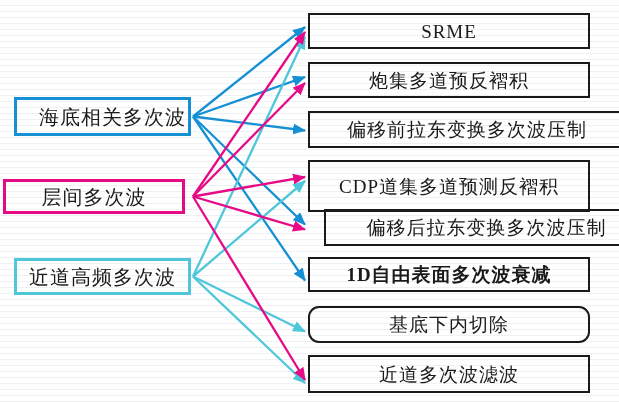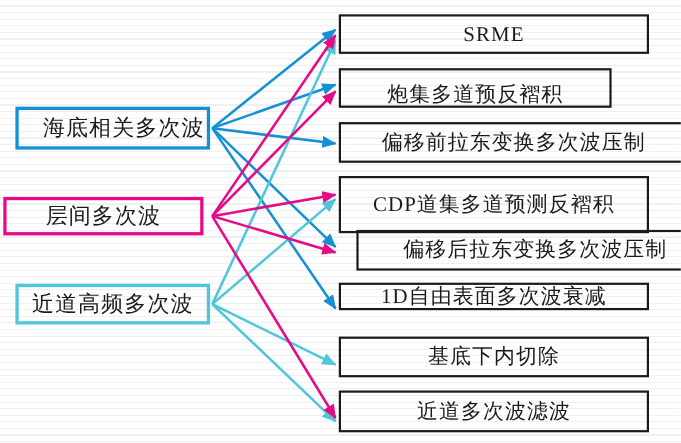--- a/index.html
+++ b/index.html
@@ -87,34 +87,34 @@
     </div>
     <div class="node source-node" style="left: 3px; top: 179px; width: 182px; height: 35px; border-color: rgb(230, 10, 135);">
       <span class="node-label">层间多次波</span>
     </div>
     <div class="node target-node" style="left: 308px; top: 13px; width: 282px; height: 36px;">
       <span class="node-label">SRME</span>
     </div>
     <div class="node source-node" style="left: 14px; top: 258px; width: 177px; height: 37px; border-color: rgb(79, 198, 218);">
       <span class="node-label">近道高频多次波</span>
     </div>
-    <div class="node target-node" style="left: 308px; top: 62px; width: 248px; height: 36px; align-items: flex-end;">
+    <div class="node target-node" style="left: 308px; top: 62px; width: 282px; height: 36px;">
       <span class="node-label">炮集多道预反褶积</span>
     </div>
     <div class="node target-node" style="left: 308px; top: 111px; width: 318px; height: 37px;">
       <span class="node-label">偏移前拉东变换多次波压制</span>
     </div>
     <div class="node target-node" style="left: 308px; top: 160px; width: 282px; height: 52px;">
       <span class="node-label">CDP道集多道预测反褶积</span>
     </div>
     <div class="node target-node" style="left: 324px; top: 209px; width: 309px; height: 37px; padding-left: 16px;">
       <span class="node-label">偏移后拉东变换多次波压制</span>
     </div>
-    <div class="node target-node" style="left: 308px; top: 257px; width: 282px; height: 25px;">
+    <div class="node target-node" style="left: 308px; top: 257px; width: 282px; height: 35px; font-weight: bold;">
       <span class="node-label">1D自由表面多次波衰减</span>
     </div>
-    <div class="node target-node" style="left: 308px; top: 306px; width: 282px; height: 37px;">
+    <div class="node target-node" style="left: 308px; top: 306px; width: 282px; height: 37px; border-radius: 11px;">
       <span class="node-label">基底下内切除</span>
     </div>
     <div class="node target-node" style="left: 308px; top: 355px; width: 282px; height: 38px;">
       <span class="node-label">近道多次波滤波</span>
     </div>
   </div>
 
 </body></html>

